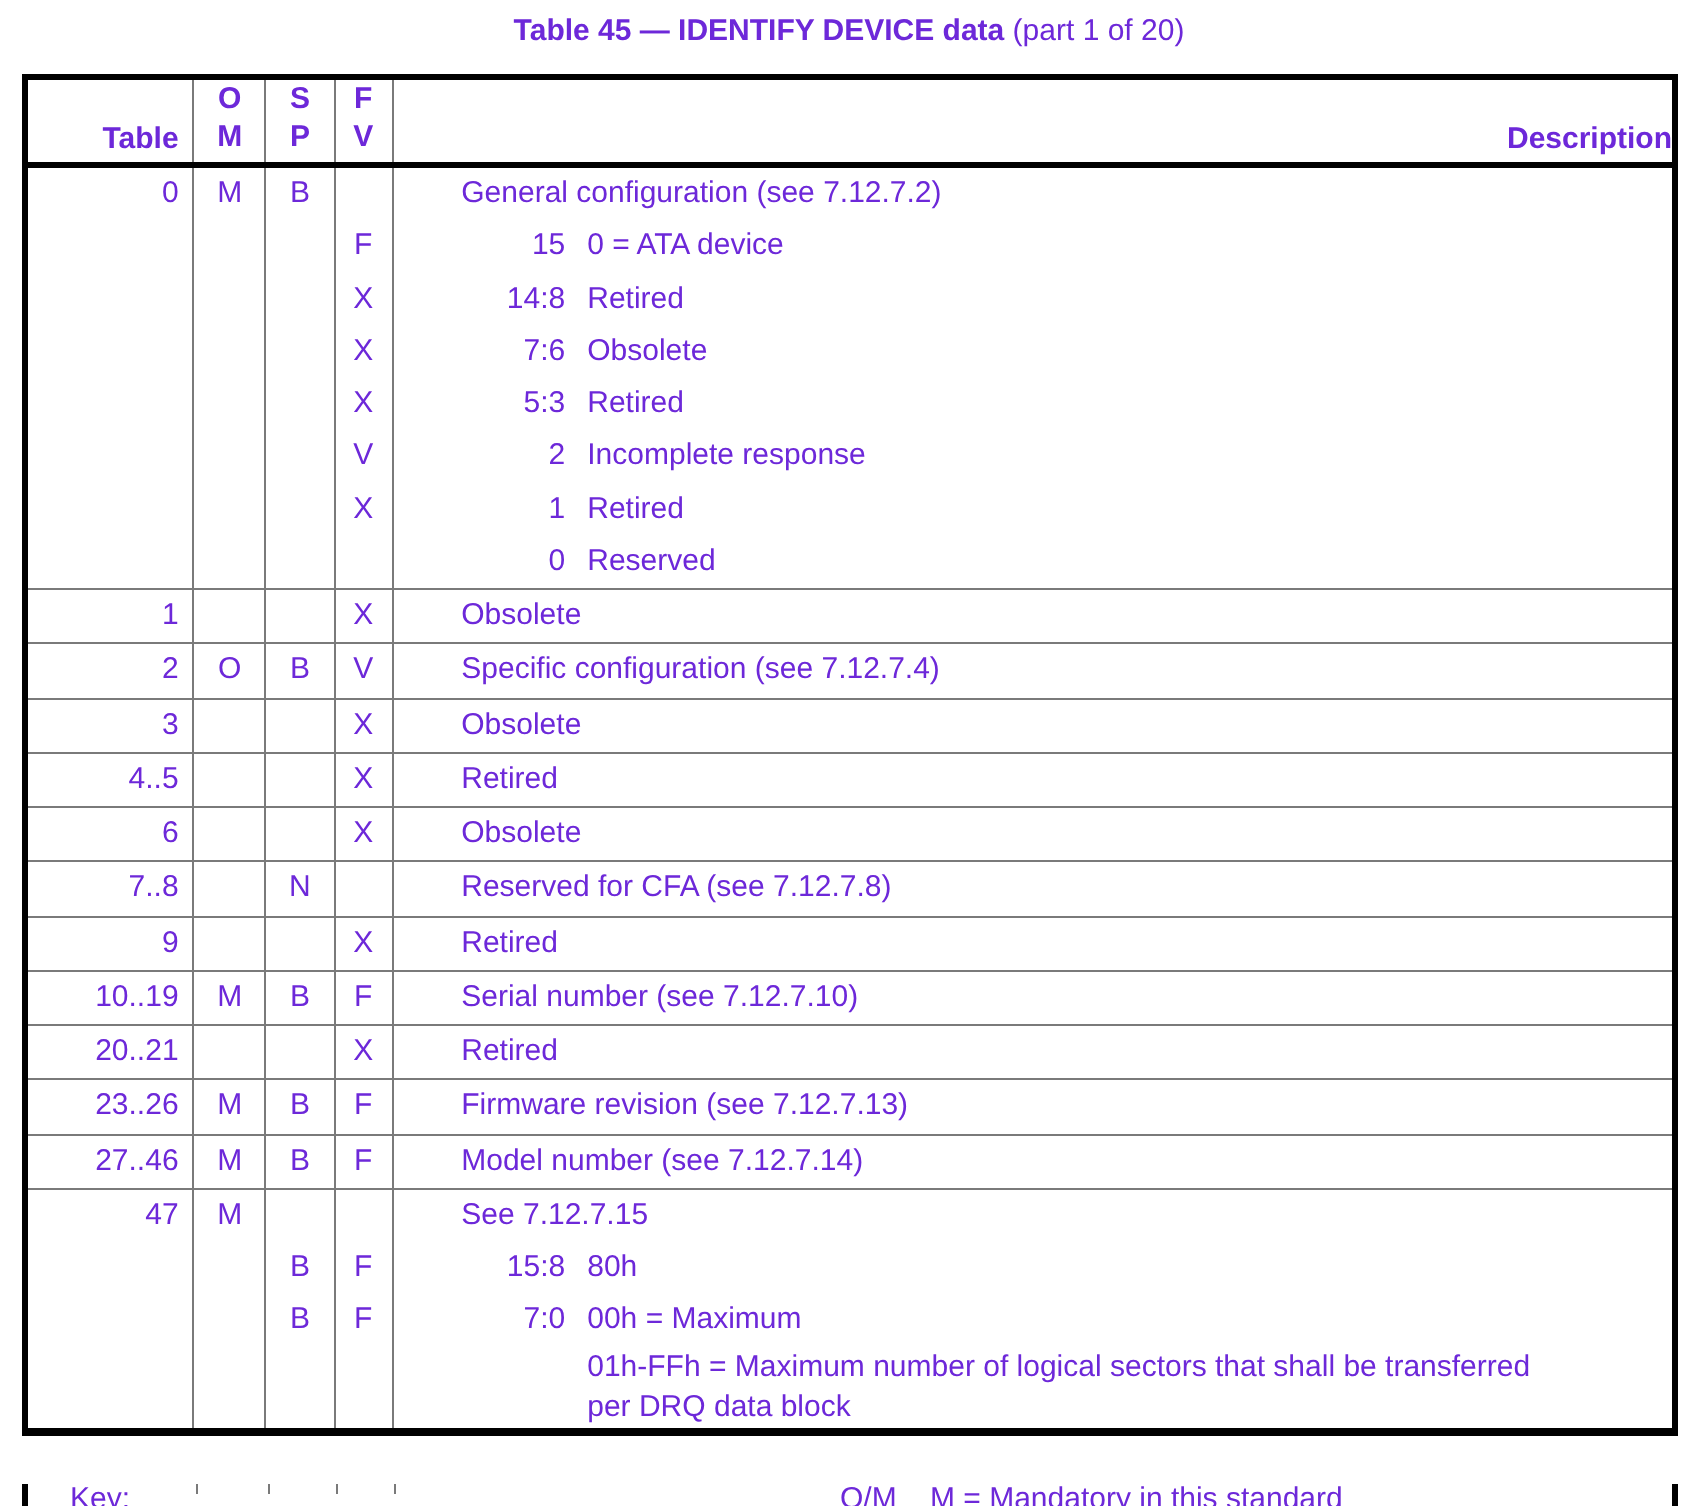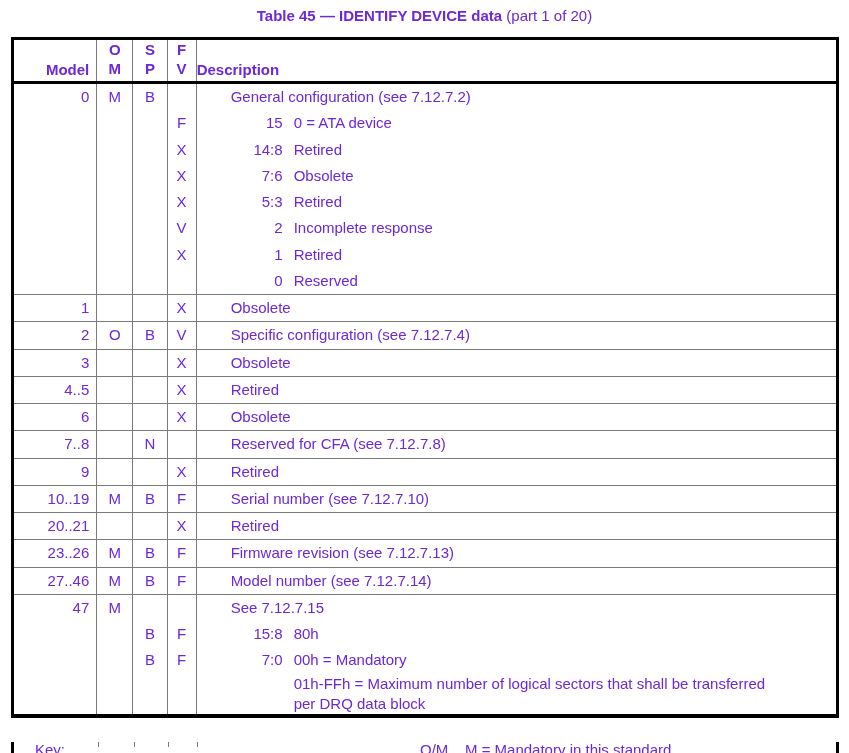--- a/index.html
+++ b/index.html
@@ -20,21 +20,21 @@
   col.c-fv{width:29px;} col.c-desc{width:639px;}
 
   th,td{border:1px solid #7a7a7a;padding:0;}
   thead tr{height:42px;}
   thead th{
     border-bottom:3px solid #000;vertical-align:bottom;
     font-weight:bold;font-size:15px;padding-bottom:3px;background:#fff;
   }
   th.h-word{text-align:right;padding-right:7px;}
   th.h-c div{line-height:19px;text-align:center;}
-  th.h-desc{text-align:left;}
+  th.h-desc{text-align:right;}
 
   tbody td{vertical-align:top;}
   td.word{text-align:right;padding-right:7px;}
   td.om,td.sp,td.fv{text-align:center;}
   td.desc{text-align:left;padding-left:28px;}
 
   .ln{height:26.25px;line-height:26.25px;white-space:nowrap;}
   .ln.wrap{height:20px;line-height:20px;}
   td.desc .ln.plain{padding-left:6px;}
   .bits{display:inline-block;width:52px;margin-left:6px;text-align:right;}
@@ -59,21 +59,21 @@
   <table class="spec">
     <colgroup>
       <col class="c-word">
         <col class="c-om">
         <col class="c-sp">
         <col class="c-fv">
         <col class="c-desc">
     </colgroup>
     <thead>
       <tr>
-        <th class="h-word"><span>Model</span></th>
+        <th class="h-word"><span>Table</span></th>
         <th class="h-c">
           <div>O</div>
           <div>M</div>
         </th>
         <th class="h-c">
           <div>S</div>
           <div>P</div>
         </th>
         <th class="h-c">
           <div>F</div>
@@ -347,21 +347,21 @@
           <td class="fv">
             <div class="ln">&nbsp;</div>
             <div class="ln">F</div>
             <div class="ln">F</div>
             <div class="ln wrap">&nbsp;</div>
             <div class="ln wrap">&nbsp;</div>
           </td>
           <td class="desc">
             <div class="ln plain">See 7.12.7.15</div>
             <div class="ln"><span class="bits">15:8</span><span class="btxt">80h</span></div>
-            <div class="ln"><span class="bits">7:0</span><span class="btxt">00h = Mandatory</span></div>
+            <div class="ln"><span class="bits">7:0</span><span class="btxt">00h = Maximum</span></div>
             <div class="ln wrap"><span class="bits"></span><span class="btxt">01h-FFh = Maximum number of logical sectors that shall be transferred</span></div>
             <div class="ln wrap"><span class="bits"></span><span class="btxt">per DRQ data block</span></div>
           </td>
         </tr>
       </tbody>
   </table>
 
   <div class="keyrow">
     <div class="stub s1"></div>
     <div class="stub s2"></div>

